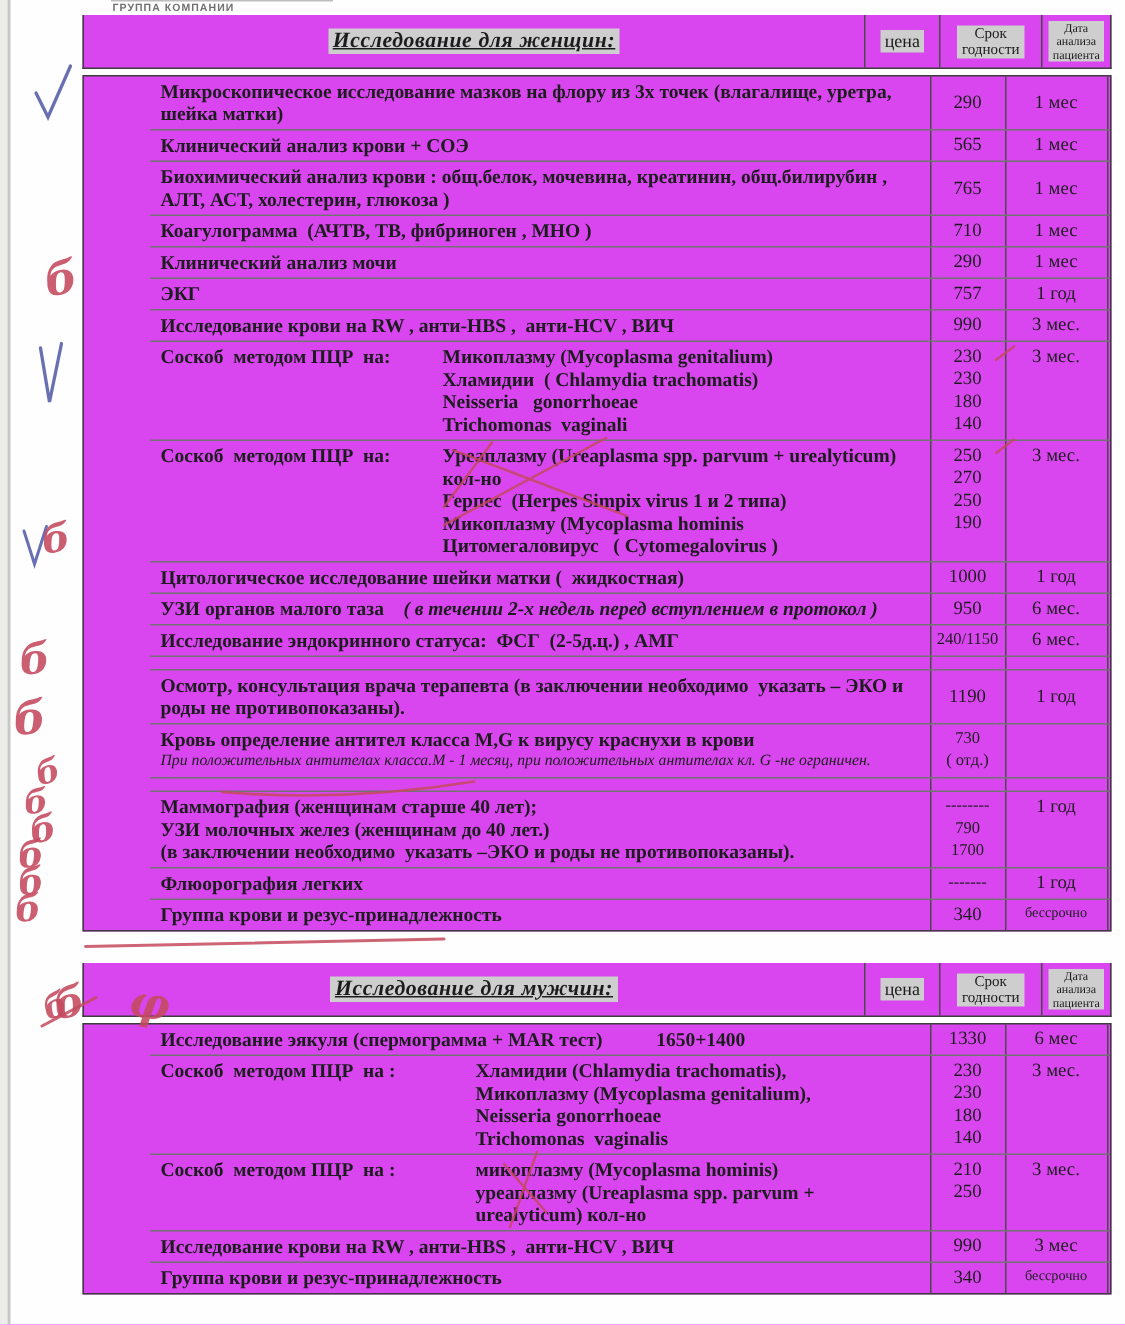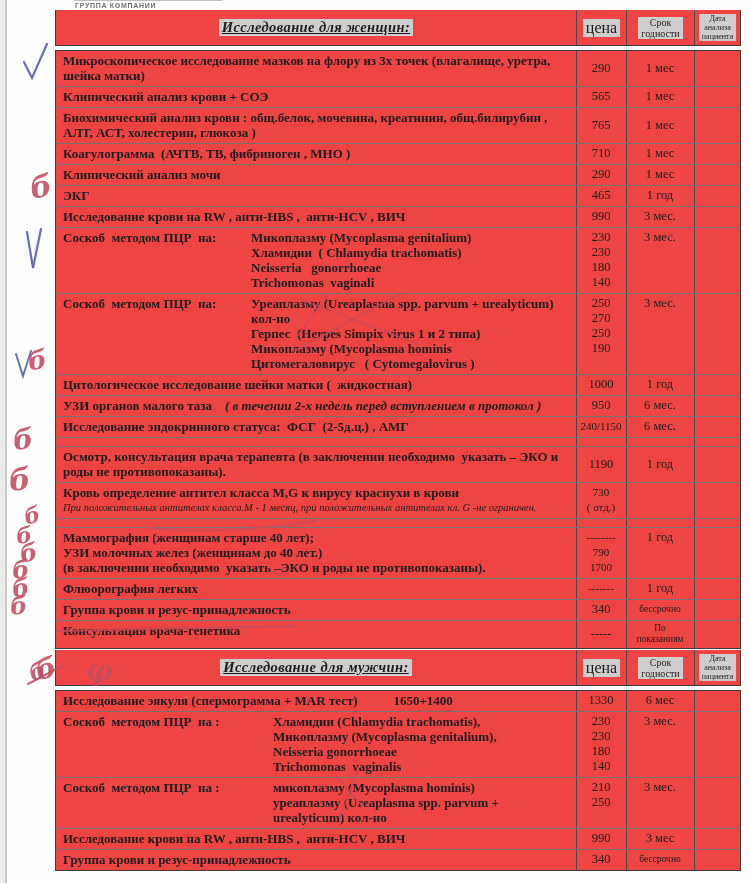--- a/index.html
+++ b/index.html
@@ -13,23 +13,23 @@
   }
   .edge-band { position:absolute; left:0; top:0; width:5px; height:100%; background:#ececea; }
   .edge-line { position:absolute; left:5px; top:0; width:2px; height:100%; background:#c7c7c5; }
   .logo-line { position:absolute; left:74px; top:0; width:148px; height:1px; background:#bdbdbb; }
   .letterhead {
     position:absolute; left:75px; top:2px;
     font-family:"Liberation Sans", sans-serif;
     font-size:7px; font-weight:bold; letter-spacing:.7px; color:#707070;
   }
   .doc { position:absolute; left:55px; top:10px; width:686px; }
-  .thead, .tbody { border:1.5px solid #3d3d3d; background:#ef4444; }
+  .thead, .tbody { border:1.5px solid #3d3d3d; background:#d946ef; }
   .thead { display:grid; grid-template-columns:520px 50px 68px 1fr; margin-bottom:4px; }
-  .tbody { margin-bottom:1px; }
+  .tbody { margin-bottom:21px;padding-left:44px; }
   .row { display:grid; grid-template-columns:520px 50px 68px 1fr; border-top:1px solid #737373; }
   .tbody .row:first-child, .thead { border-top:none; }
   .cell { padding:2px 3px 3px 7px; }
   .cell + .cell { border-left:1px solid #4a4a4a; }
   .name { font-weight:bold; font-size:13px; line-height:15px; white-space:pre-wrap; }
   .price, .valid, .date {
     text-align:center; font-size:12.5px; line-height:15px; white-space:pre-line;
     display:flex; flex-direction:column; justify-content:center; padding-left:2px;
   }
   .row.top .price, .row.top .valid { justify-content:flex-start; padding-top:2px; }
@@ -39,21 +39,21 @@
   .it { font-style:italic; }
   .pcr { display:flex; }
   .pre { flex:none; width:188px; }
   .items { flex:1; }
   .sec-1 .items { padding-left:22px; }
   .spacer { height:9px; }
   .spacer .cell { padding:0; }
   .thead .cell { display:flex; align-items:center; justify-content:center; text-align:center; padding:4px 2px; }
   .hl { background:#cecece; padding:0 3px; }
   .title .hl { font-size:14.5px; font-weight:bold; font-style:italic; text-decoration:underline; letter-spacing:.4px; }
-  .colp .hl { font-size:16px; }
+  .colp .hl { font-size:12px; }
   .colv .hl { font-size:10px; line-height:11px; white-space:pre-line; }
   .cold .hl { font-size:8px; line-height:9px; white-space:pre-line; }
   .marks { position:absolute; left:0; top:0; width:750px; height:883px; pointer-events:none; }
   .marks svg { position:absolute; left:0; top:0; }
   .glyph {
     position:absolute; font-family:"DejaVu Serif", serif;
     font-style:italic; font-weight:bold; line-height:1; opacity:.88;
   }
 </style>
 </head>
@@ -108,21 +108,21 @@
         <div class="cell date"></div>
       </div>
       <div class="row">
         <div class="cell name"><span>Клинический анализ мочи</span></div>
         <div class="cell price">290</div>
         <div class="cell valid">1 мес</div>
         <div class="cell date"></div>
       </div>
       <div class="row">
         <div class="cell name"><span>ЭКГ</span></div>
-        <div class="cell price">465</div>
+        <div class="cell price">757</div>
         <div class="cell valid">1 год</div>
         <div class="cell date"></div>
       </div>
       <div class="row">
         <div class="cell name"><span>Исследование крови на RW , анти-HBS ,  анти-HCV , ВИЧ</span></div>
         <div class="cell price">990</div>
         <div class="cell valid">3 мес.</div>
         <div class="cell date"></div>
       </div>
       <div class="row top">
@@ -197,27 +197,20 @@
       <div class="row">
         <div class="cell name"><span>Флюорография легких</span></div>
         <div class="cell price small">-------</div>
         <div class="cell valid">1 год</div>
         <div class="cell date"></div>
       </div>
       <div class="row">
         <div class="cell name"><span>Группа крови и резус-принадлежность</span></div>
         <div class="cell price">340</div>
         <div class="cell valid small">бессрочно</div>
-        <div class="cell date"></div>
-      </div>
-      <div class="row">
-        <div class="cell name"><span>Консультация врача-генетика</span></div>
-        <div class="cell price">-----</div>
-        <div class="cell valid small">По
-показаниям</div>
         <div class="cell date"></div>
       </div>
     </div>
     <div class="thead sec-1">
       <div class="cell title">
         <span class="hl">Исследование  для мужчин:</span>
       </div>
       <div class="cell colp">
         <span class="hl">цена</span>
       </div>

